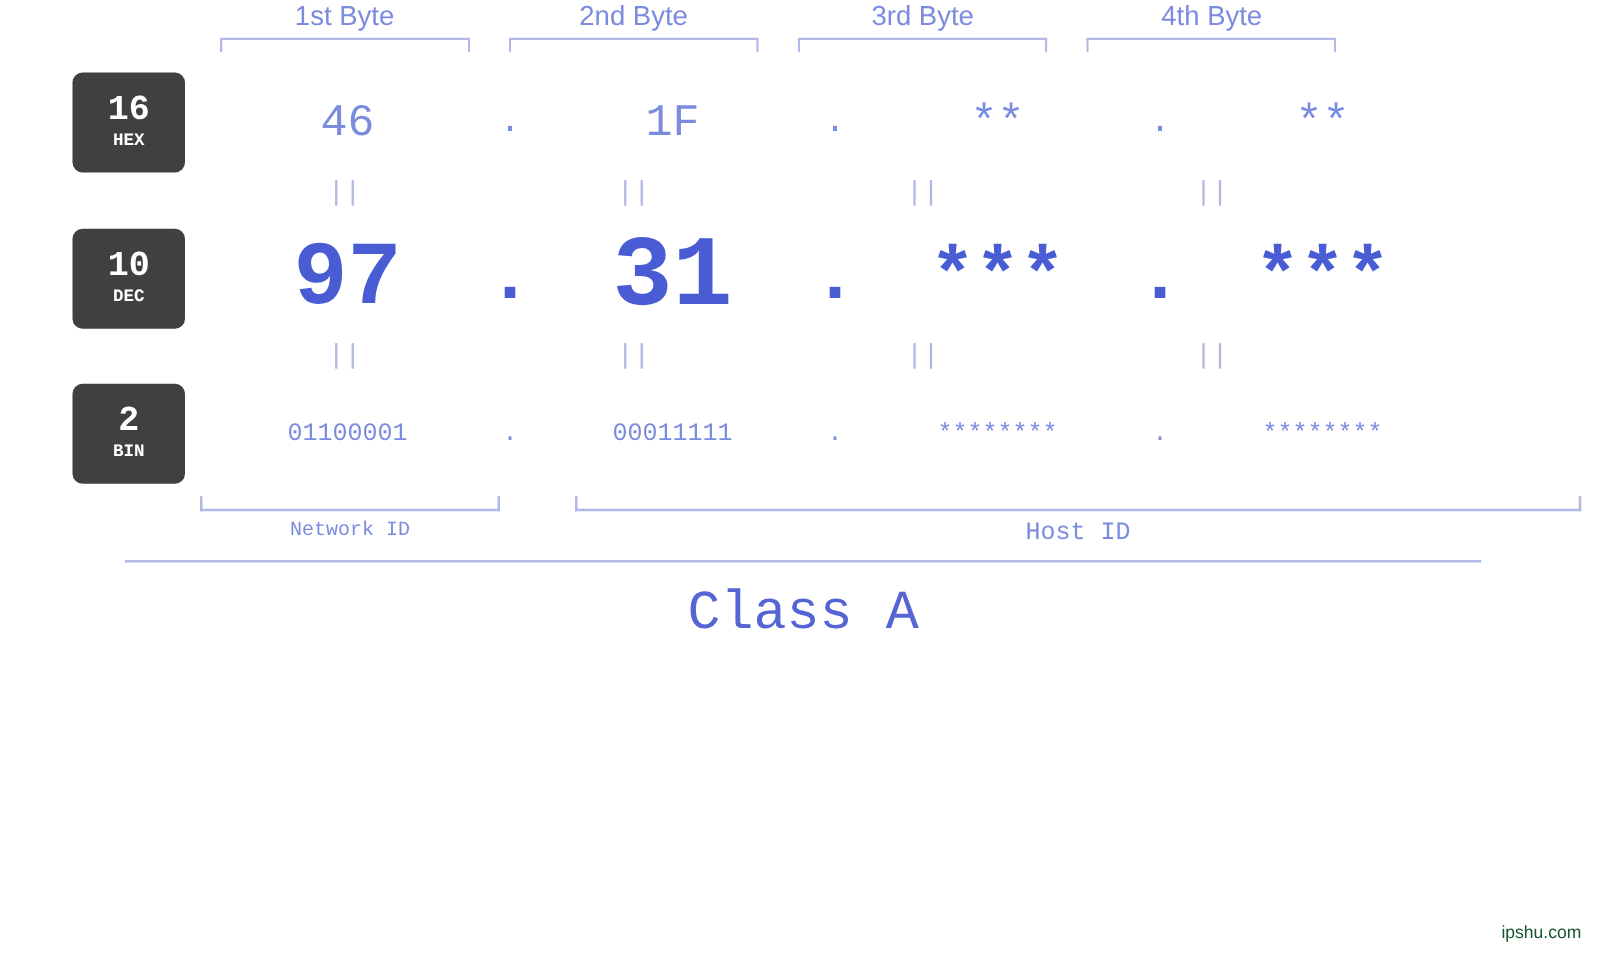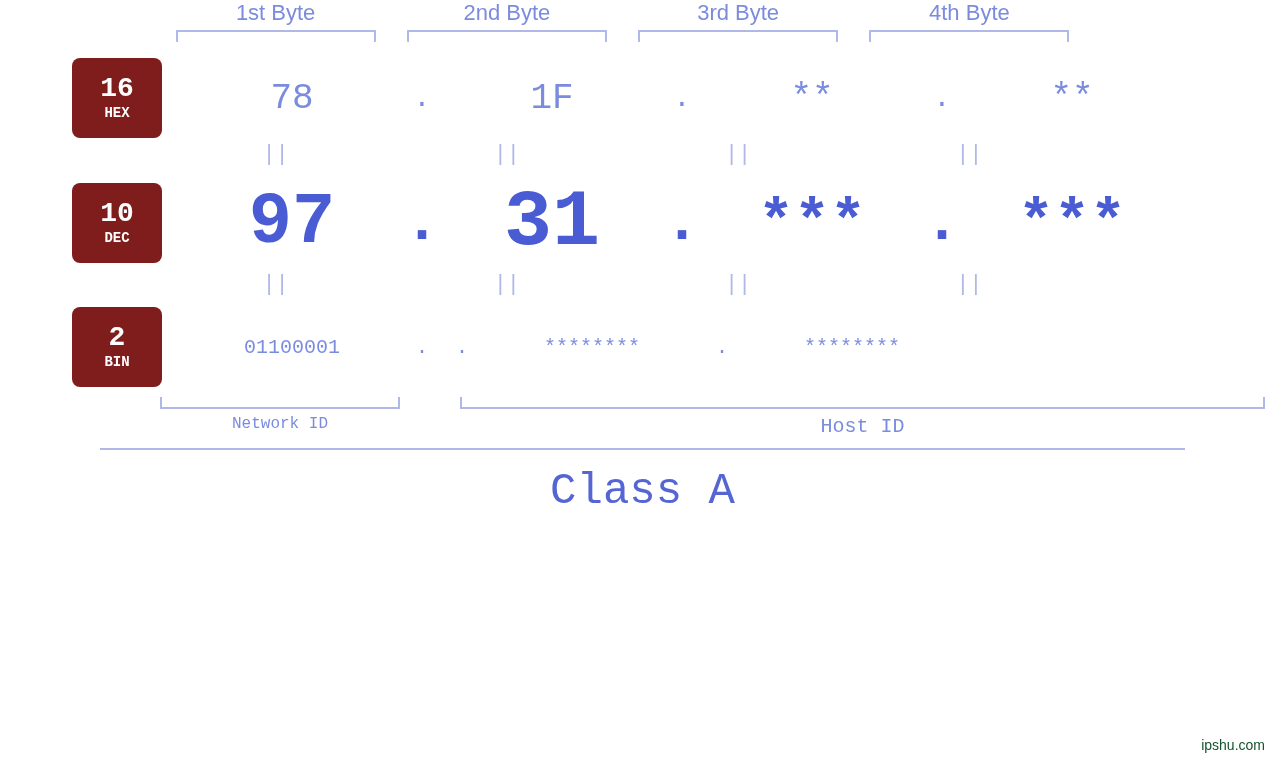--- a/index.html
+++ b/index.html
@@ -51,29 +51,29 @@
       width: 200px;
       height: 12px;
       border: 2px solid #b0b8e8;
       border-bottom: none;
       border-radius: 1px;
     }
 
     .base-badge {
       width: 90px;
       height: 80px;
-      background: #7f1d1d;
+      background: #404040;
       border-radius: 8px;
       display: flex;
       flex-direction: column;
       align-items: center;
       justify-content: center;
       color: white;
       flex-shrink: 0;
-      margin-left: 22px;
+      margin-left: 8px;
     }
 
     .base-number {
       font-size: 28px;
       font-weight: bold;
       line-height: 1;
     }
 
     .base-text {
       font-size: 14px;
@@ -156,21 +156,21 @@
   </div>
 
   <div class="row-with-badge" style="margin-top:16px;">
     <div style="width:50px;"></div>
     <div class="base-badge">
       <span class="base-number">16</span>
       <span class="base-text">HEX</span>
     </div>
     <div class="values-flex">
       <div class="byte-cell">
-        <span style="color:#7b8cde;font-size:36px;">78</span>
+        <span style="color:#7b8cde;font-size:36px;">46</span>
       </div>
       <div class="dot-cell">
         <span style="color:#7b8cde;font-size:28px;">.</span>
       </div>
       <div class="byte-cell">
         <span style="color:#7b8cde;font-size:36px;">1F</span>
       </div>
       <div class="dot-cell">
         <span style="color:#7b8cde;font-size:28px;">.</span>
       </div>
@@ -237,20 +237,23 @@
       <span class="base-number">2</span>
       <span class="base-text">BIN</span>
     </div>
     <div class="values-flex">
       <div class="byte-cell">
         <span style="color:#7b8cde;font-size:20px;">01100001</span>
       </div>
       <div class="dot-cell">
         <span style="color:#7b8cde;font-size:20px;">.</span>
       </div>
+      <div class="byte-cell">
+        <span style="color:#7b8cde;font-size:20px;">00011111</span>
+      </div>
       <div class="dot-cell">
         <span style="color:#7b8cde;font-size:20px;">.</span>
       </div>
       <div class="byte-cell">
         <span style="color:#7b8cde;font-size:20px;">********</span>
       </div>
       <div class="dot-cell">
         <span style="color:#7b8cde;font-size:20px;">.</span>
       </div>
       <div class="byte-cell">

